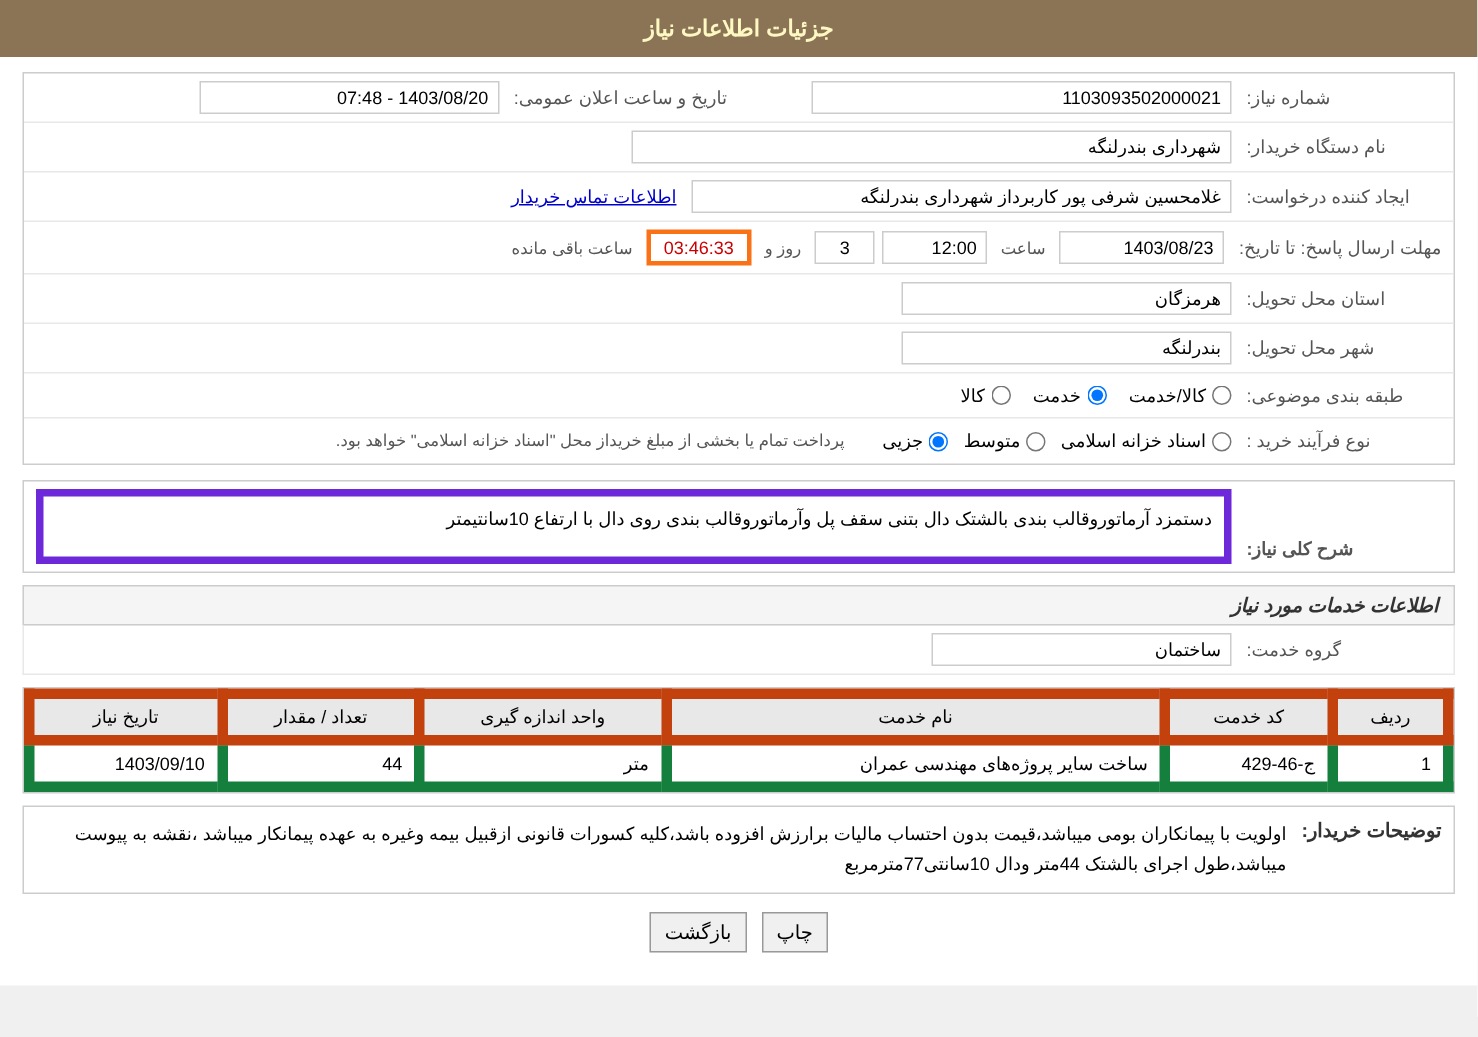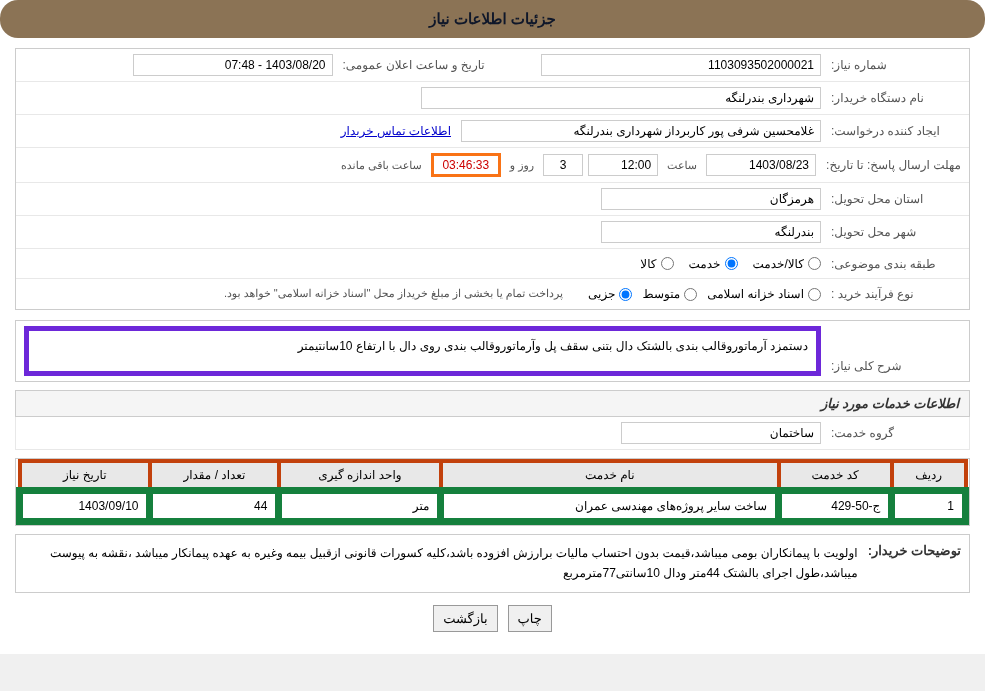--- a/index.html
+++ b/index.html
@@ -9,26 +9,25 @@
       background: #f0f0f0;
       direction: rtl;
     }
     .page-container {
       width: 985px;
       background: #fff;
       margin: 0 auto;
     }
     .header-bar {
       background: #8B7355;
-      color: #0f172a;
+      color: #fef9c3;
       text-align: center;
       padding: 10px 16px;
       font-size: 15px;
       font-weight: bold;
-      border-radius: 18px;
     }
     .content-area {
       padding: 10px 15px;
       background: #fff;
     }
     .info-section {
       border: 1px solid #ccc;
       background: #fff;
       margin-bottom: 10px;
     }
@@ -135,21 +134,21 @@
       margin-top: 8px;
       border: 1px solid #ccc;
     }
     .data-table {
       width: 100%;
       border-collapse: collapse;
       font-size: 12px;
     }
     .data-table th {
       background: #e8e8e8;
-      border: 4px solid #c2410c;
+      border: 7px solid #c2410c;
       padding: 5px 8px;
       text-align: center;
       font-weight: normal;
     }
     .data-table td {
       border: 7px solid #15803d;
       padding: 5px 8px;
     }
     .button-row {
       display: flex;
@@ -290,21 +289,21 @@
               <span>جزیی</span>
             </label>
             <span style="color:#555; font-size:11px; margin-right:15px;">پرداخت تمام یا بخشی از مبلغ خریداز محل "اسناد خزانه اسلامی" خواهد بود.</span>
           </div>
         </div>
       </div>
 
     </div>
 
     <div class="form-row" style="border:1px solid #ccc; margin-bottom:8px; background:#fff;">
-      <div class="label-cell" style="font-weight:normal;margin-top:29px;">شرح کلی نیاز:</div>
+      <div class="label-cell" style="font-weight:bold;margin-top:29px;">شرح کلی نیاز:</div>
       <div class="value-cell">
         <div class="description-box">دستمزد آرماتوروقالب بندی بالشتک دال بتنی سقف پل وآرماتوروقالب بندی  روی دال با ارتفاع 10سانتیمتر</div>
       </div>
     </div>
 
     <div class="section-title">اطلاعات خدمات مورد نیاز</div>
 
     <div class="service-group-row">
       <div class="label-cell">گروه خدمت:</div>
       <div class="value-cell">
@@ -320,21 +319,21 @@
             <th>کد خدمت</th>
             <th>نام خدمت</th>
             <th>واحد اندازه گیری</th>
             <th>تعداد / مقدار</th>
             <th>تاریخ نیاز</th>
           </tr>
         </thead>
         <tbody>
           <tr>
             <td>1</td>
-            <td>ج-50-429</td>
+            <td>ج-46-429</td>
             <td>ساخت سایر پروژه‌های مهندسی عمران</td>
             <td>متر</td>
             <td>44</td>
             <td>1403/09/10</td>
           </tr>
         </tbody>
       </table>
     </div>
 
     <div style="display:flex; align-items:flex-start; margin-top:8px; border:1px solid #ccc; padding:8px; background:#fff;">

